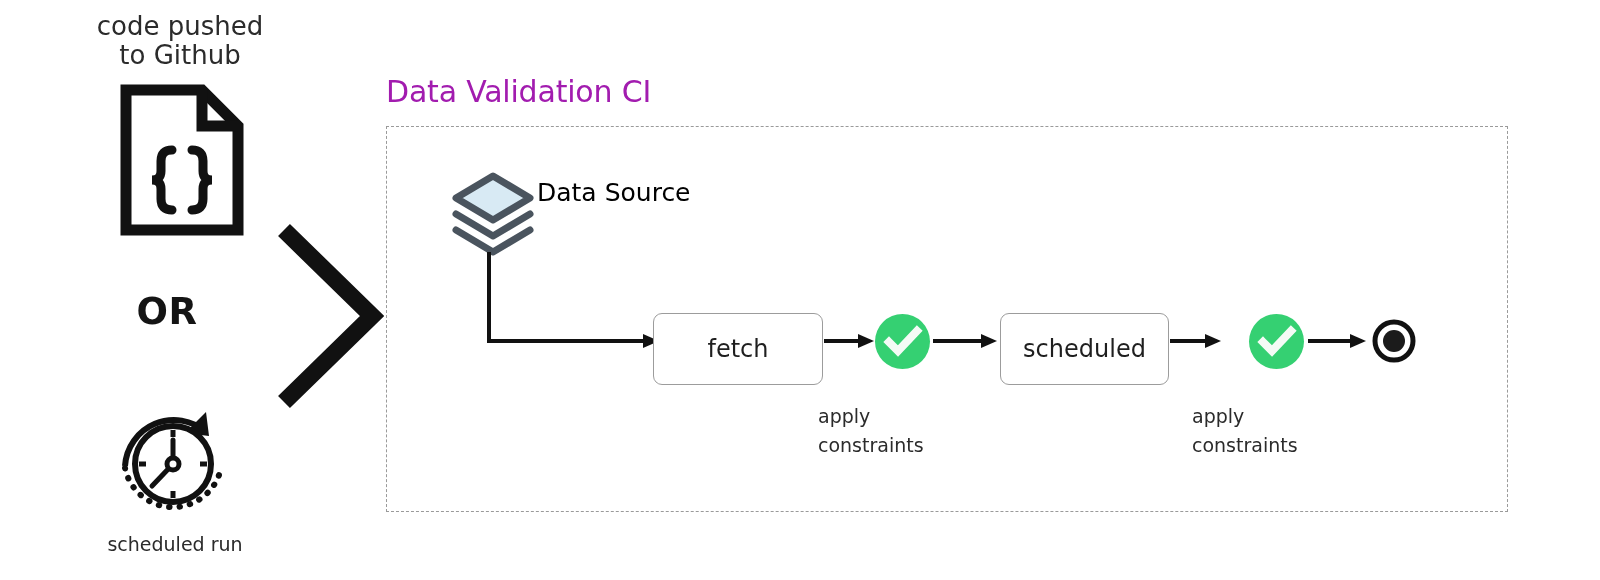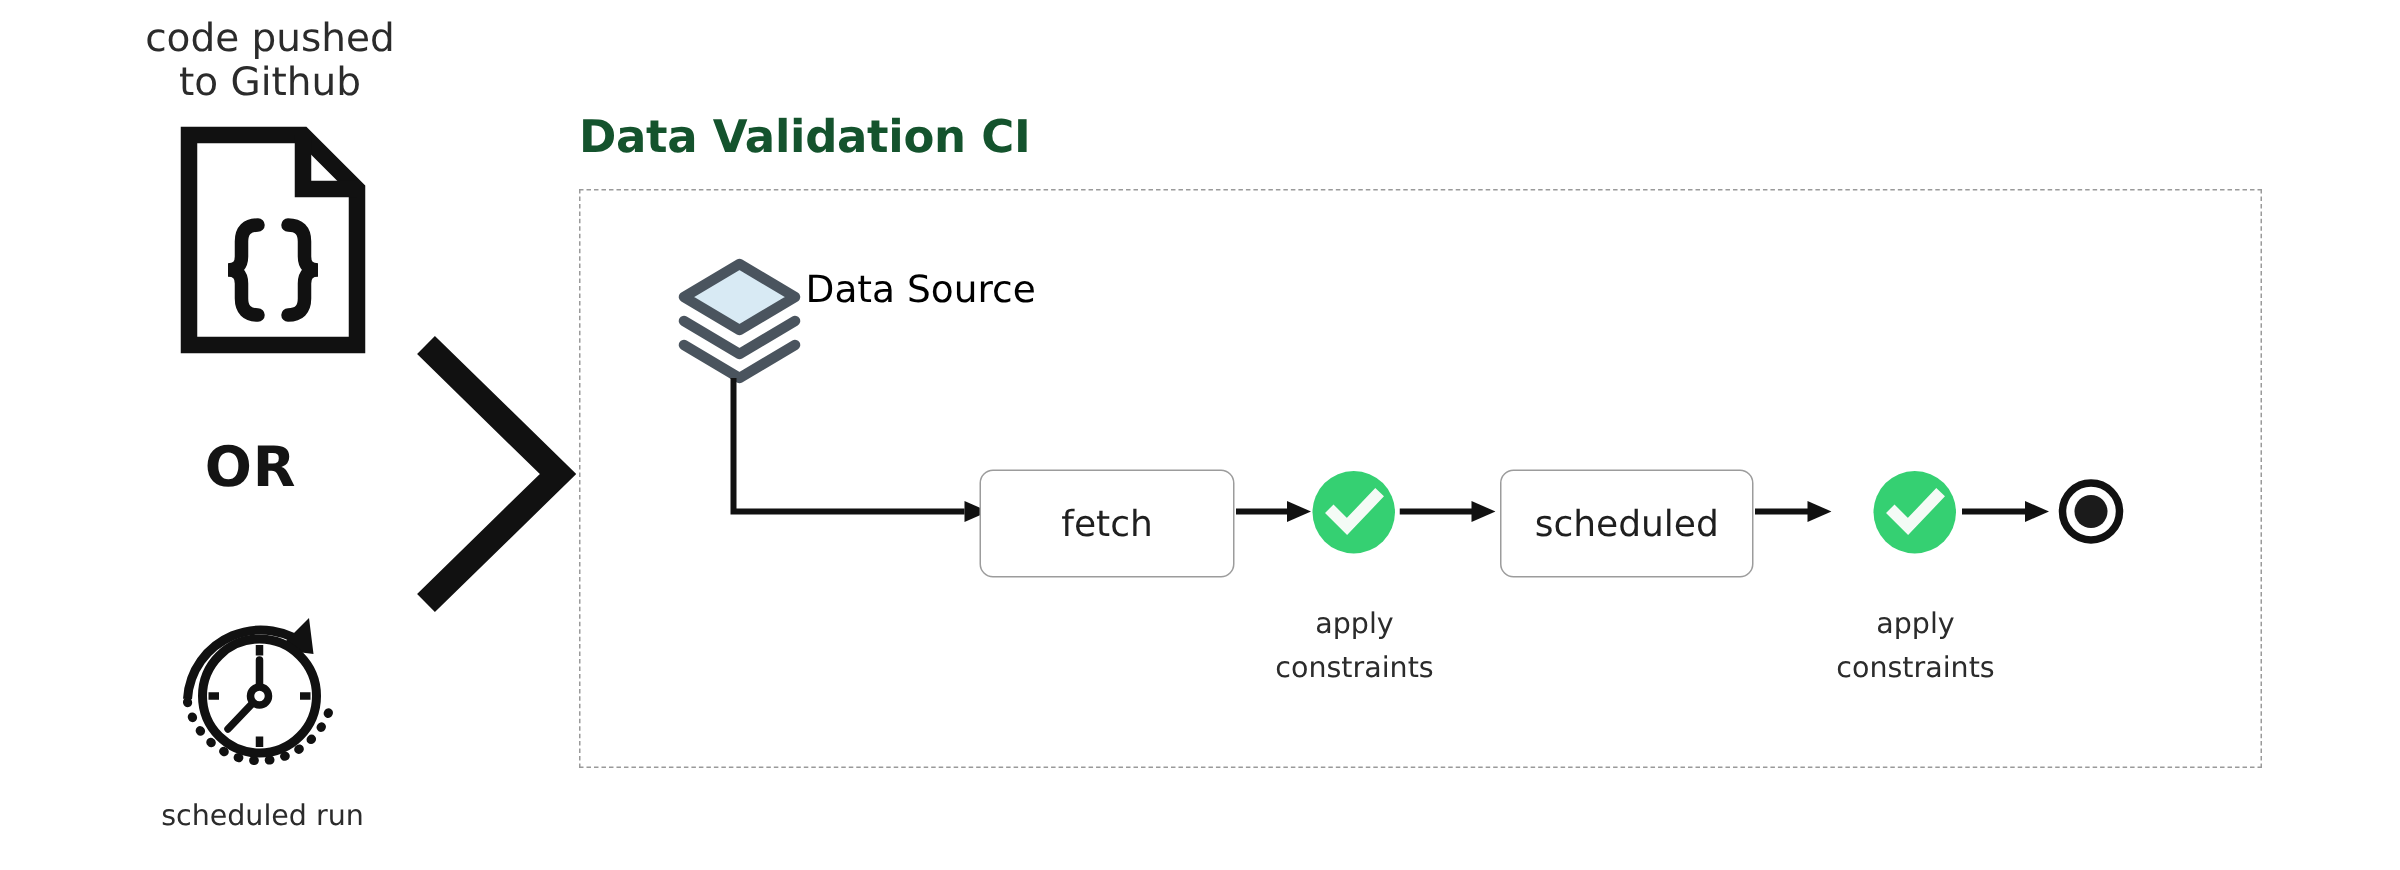--- a/index.html
+++ b/index.html
@@ -22,22 +22,22 @@
   }
   #schedule-clock-icon{left:110px;top:406px;width:126px;height:118px;}
   #trigger-schedule-label{
     left:85px;top:531px;width:180px;text-align:center;
     font-size:19px;line-height:26px;color:#2b2b2b;
   }
   #flow-chevron-icon{left:272px;top:220px;width:112px;height:192px;}
 
   
   #pipeline-title{
-    left:386px;top:74px;font-size:30px;font-weight:bold;
-    letter-spacing:-.2px;color:#14532d;
+    left:386px;top:74px;font-size:30px;font-weight:normal;
+    letter-spacing:-.2px;color:#a21caf;
   }
   #pipeline-panel{
     left:386px;top:126px;width:1122px;height:386px;
     border:1px dashed #9a9a9a;box-sizing:border-box;
   }
 
   #data-source-icon{left:450px;top:172px;width:86px;height:86px;}
   #data-source-label{
     left:537px;top:178px;font-size:25px;font-weight:normal;color:#000000;
   }
@@ -59,21 +59,21 @@
   #arrow-check2-end{left:1308px;width:58px;}
 
   .check-node{
     width:55px;height:55px;border-radius:50%;
     display:flex;align-items:center;justify-content:center;
   }
   #check-node-1{left:875px;top:314px;}
   #check-node-2{left:1249px;top:314px;}
 
   .check-caption{
-    width:170px;text-align:center;font-size:19px;line-height:29px;color:#2b2b2b;
+    width:170px;text-align:left;font-size:19px;line-height:29px;color:#2b2b2b;
     white-space:pre-line;
   }
   #check-caption-1{left:818px;top:402px;}
   #check-caption-2{left:1192px;top:402px;}
 
   #end-node{left:1371px;top:318px;width:46px;height:46px;}
 </style>
 </head>
 <body>
 

